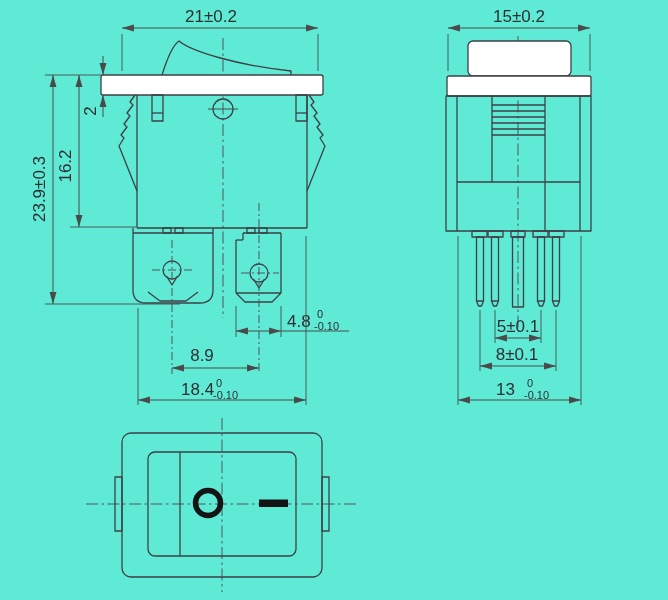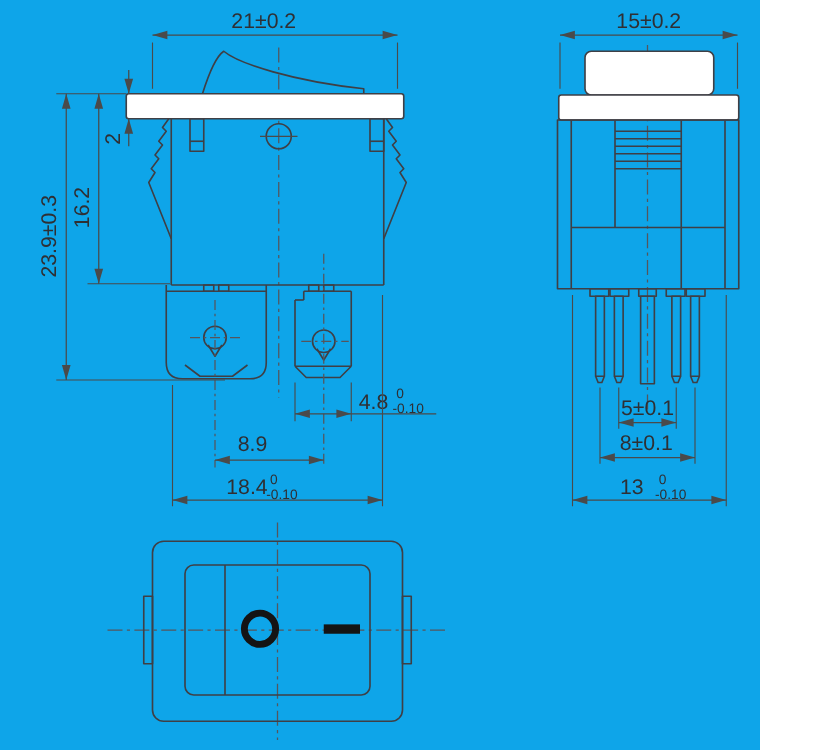--- a/index.html
+++ b/index.html
@@ -1,16 +1,16 @@
 <!DOCTYPE html>
 <html><head>
 <meta charset="utf-8">
 <style>
   html,body{margin:0;padding:0;background:#ffffff;}
-  .canvas{position:relative;width:608px;height:600px;background:#0ea5e9;overflow:hidden;
+  .canvas{position:relative;width:668px;height:600px;background:#5eead4;overflow:hidden;
           font-family:"Liberation Sans", sans-serif;}
   svg{display:block;}
   .obj{stroke:#3f3f45;stroke-width:1.3;fill:none;stroke-linejoin:round;stroke-linecap:butt;}
   .objfill{stroke:#3f3f45;stroke-width:1.3;fill:#ffffff;}
   .thin{stroke:#4a4a4a;stroke-width:1;fill:none;}
   .dimline{stroke:#4a4a4a;stroke-width:1;fill:none;}
   .ext{stroke:#4a4a4a;stroke-width:0.9;fill:none;}
   .cl{stroke:#55555c;stroke-width:1;fill:none;stroke-dasharray:12 3.5 2.5 3.5;}
   .clshort{stroke:#55555c;stroke-width:1;fill:none;stroke-dasharray:8 3 2 3;}
   .dim-text{font-family:"Liberation Sans",sans-serif;font-size:17px;fill:#2f2f33;}

